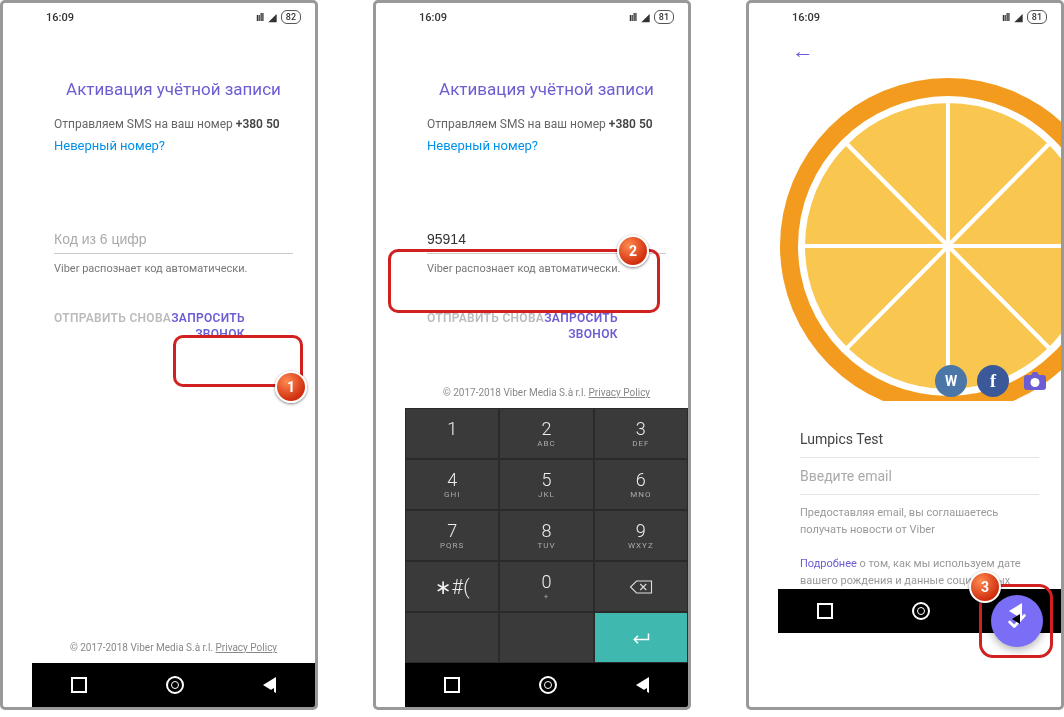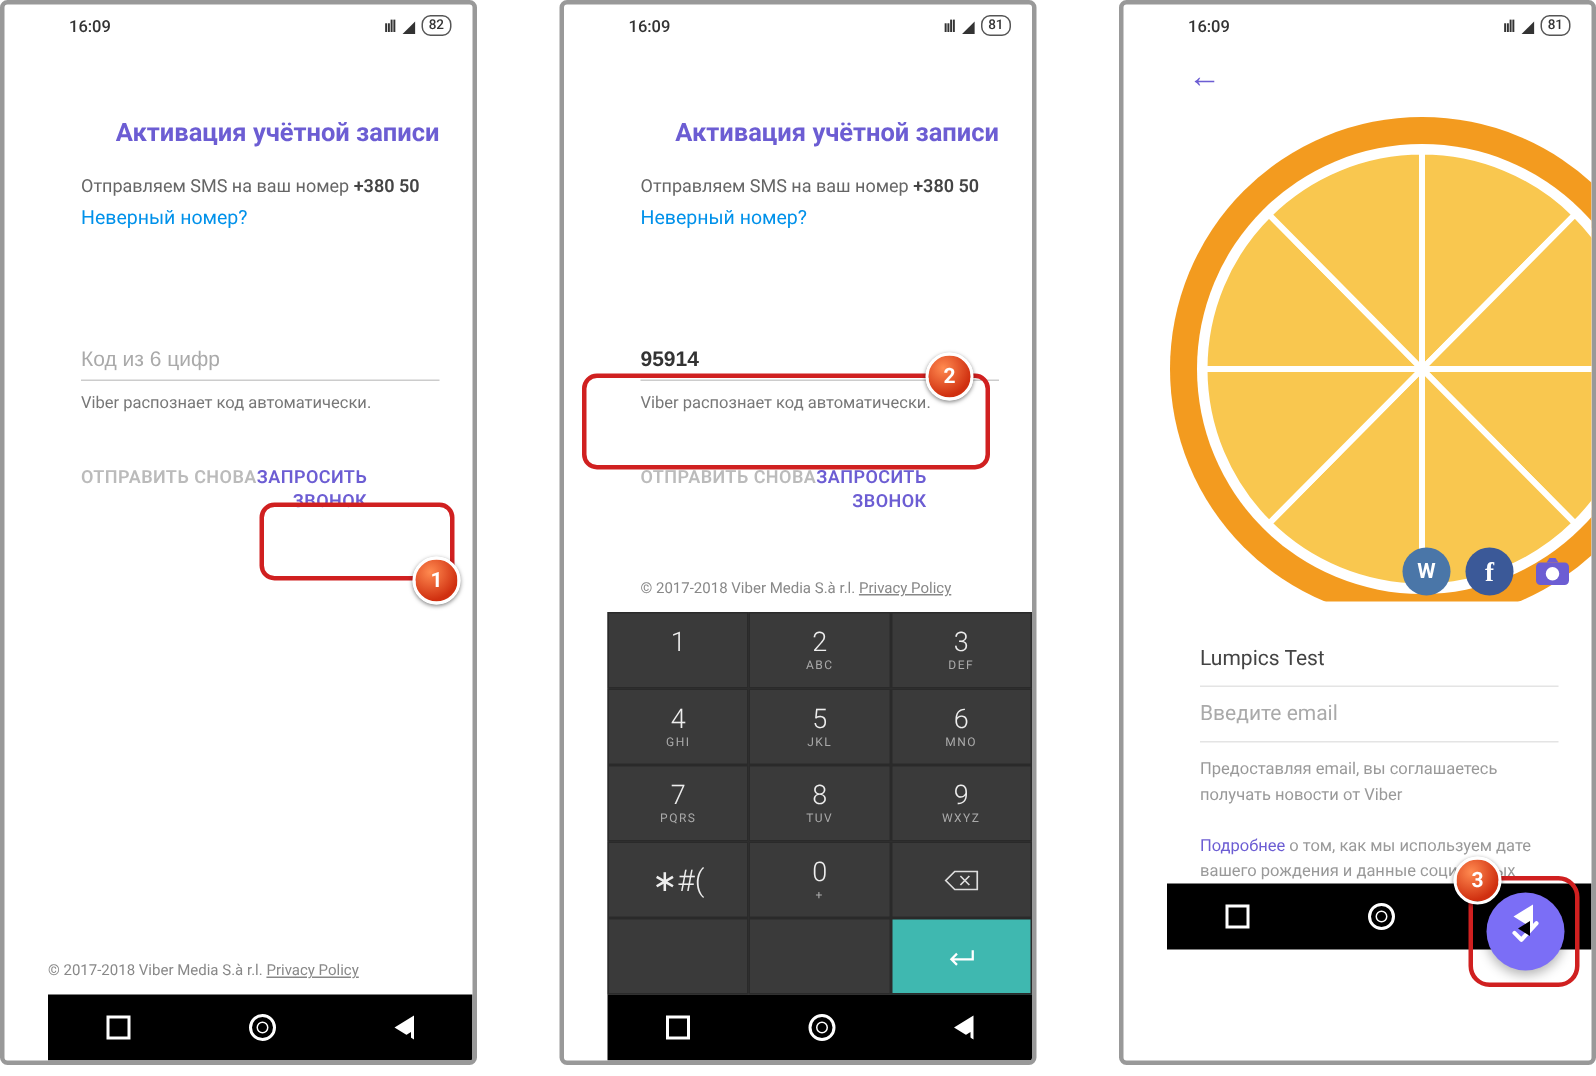--- a/index.html
+++ b/index.html
@@ -56,25 +56,25 @@
   }
   
   .content {
     flex: 1;
     padding: 18px 22px 0;
     display: flex;
     flex-direction: column;
     position: relative;
   }
   .title {
-    text-align: right;
+    text-align: center;
     color: #6c5dd3;
     font-size: 17px;
     margin: 30px 0 16px;
-    font-weight: 700;
+    font-weight: 400;
   }
   .sms-text {
     font-size: 12px;
     color: #666;
     line-height: 1.6;
   }
   .sms-text b { color: #444; font-weight: 600; }
   .wrong-link {
     color: #0091ea;
     font-size: 13px;
@@ -102,20 +102,21 @@
   .buttons-row {
     display: flex;
     justify-content: flex-start;
     margin-top: 36px;
     font-size: 12px;
     font-weight: 600;
   }
   .btn-resend { color: #bbb; letter-spacing: 0.3px; }
   .btn-request { color: #6c5dd3; text-align: right; line-height: 1.3; letter-spacing: 0.3px; }
   .footer {
+    text-align: center;
     font-size: 10px;
     color: #888;
     padding: 10px 0;
   }
   .footer .pp { text-decoration: underline; }
   
   .navbar {
     height: 44px;
     background: #000;
     display: flex;
@@ -313,21 +314,21 @@
   </div>
 
   <div class="content" style="padding-bottom:0">
     <div class="title">Активация учётной записи</div>
     <div class="sms-text">
       <span>Отправляем SMS на ваш номер </span><b>+380 50</b>
     </div>
     <div class="wrong-link">Неверный номер?</div>
 
     <div class="code-area">
-      <input class="code-input" style="color: rgb(51, 51, 51); font-weight: bold;" value="95914">
+      <input class="code-input" style="color: rgb(51, 51, 51);" value="95914">
       <div class="auto-text">Viber распознает код автоматически.</div>
     </div>
 
     <div class="buttons-row">
       <div class="btn-resend">ОТПРАВИТЬ СНОВА</div>
       <div class="btn-request">
         <div>ЗАПРОСИТЬ</div>
         <div>ЗВОНОК</div>
       </div>
     </div>

